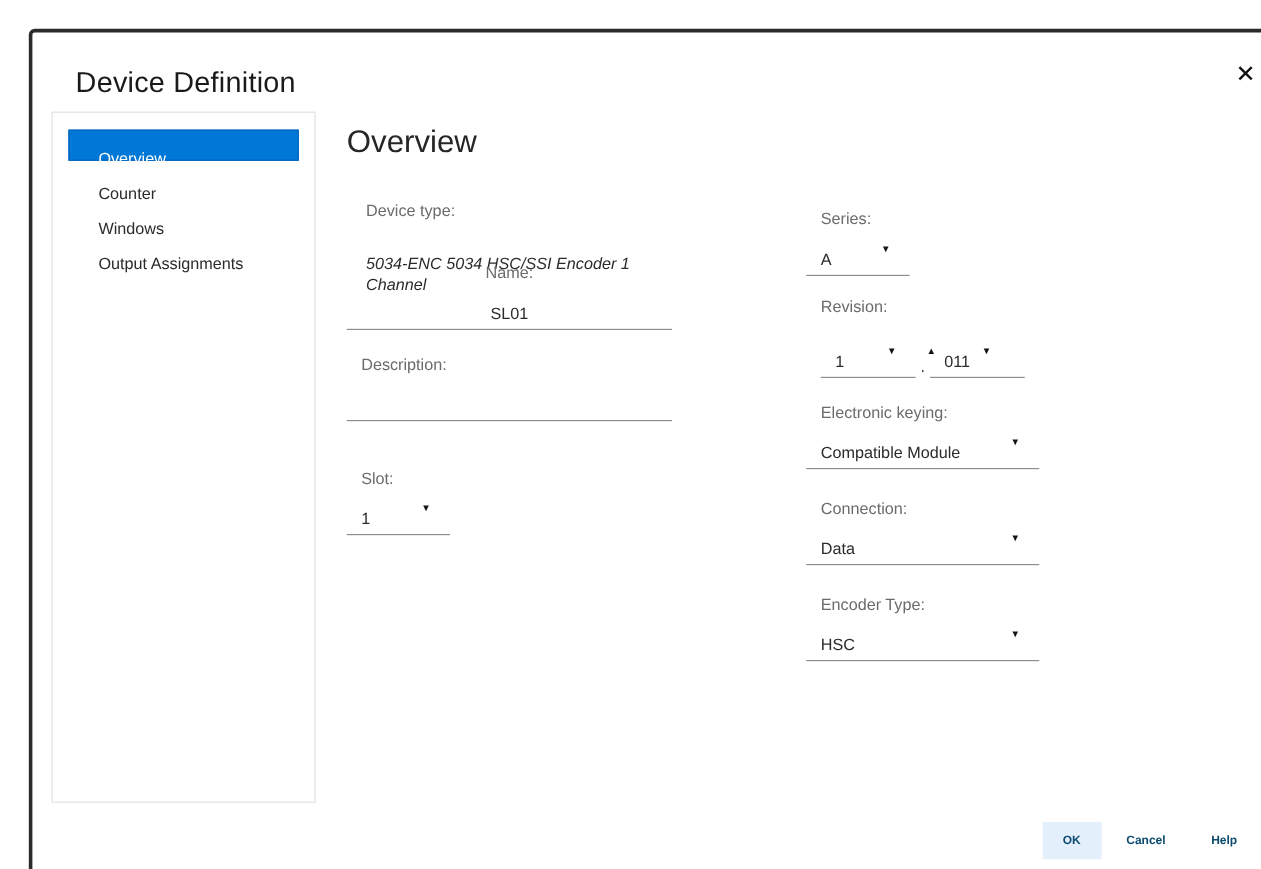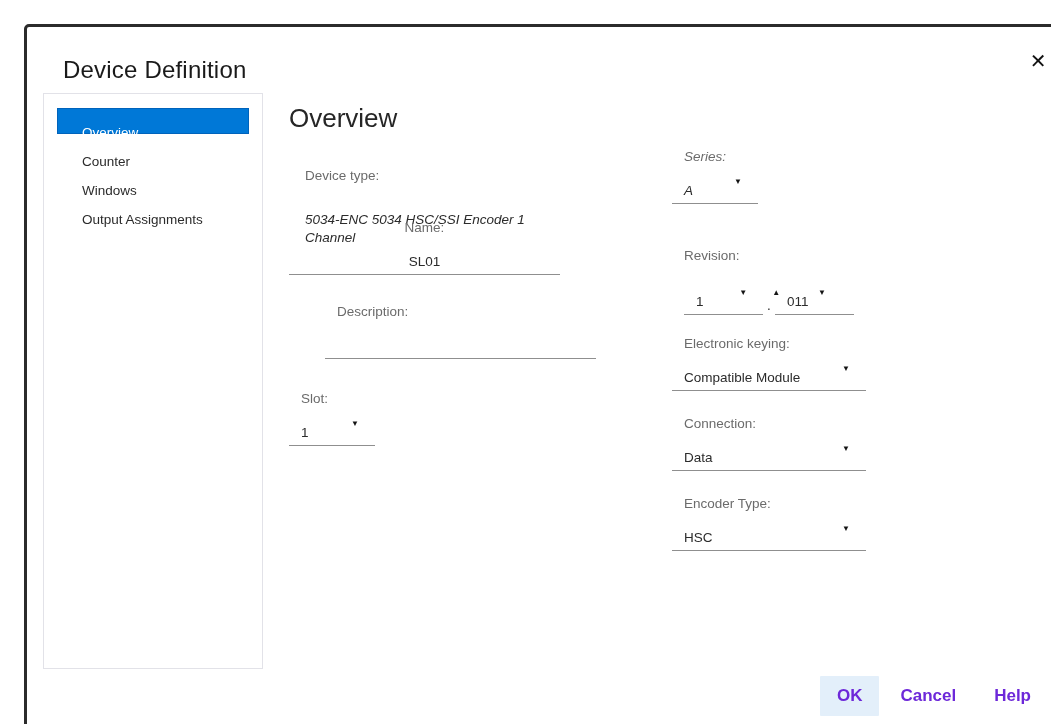--- a/index.html
+++ b/index.html
@@ -82,21 +82,21 @@
   .rev-sep { font-size: 13.5px; color: #2b2b2b; padding: 0 4px 2px 4px; }
 
   
   .footer {
     position: absolute; right: 12px; bottom: 17px;
     display: flex; align-items: center;
   }
   .btn {
     border: none; background: transparent;
     font-family: "Liberation Sans", "DejaVu Sans", sans-serif;
-    font-size: 17px; font-weight: bold; color: #6d28d9;
+    font-size: 10px; font-weight: bold; color: #0c4a6e;
     padding: 10px 17px; margin-left: 4px;
     cursor: pointer; border-radius: 1px;
   }
   .btn.primary { background: #e3effa; }
 </style>
 </head>
 <body>
 
 <div class="dialog">
 
@@ -115,34 +115,34 @@
   <div class="field" style="left:254px; top:116px; width:295px;">
     <div class="flabel">Device type:</div>
     <div class="fvalue" style="margin-top:2px;font-style:italic;">5034-ENC 5034 HSC/SSI Encoder 1 Channel</div>
   </div>
 
   <div class="field" style="left:250px; top:168px; width:295px;text-align:center;">
     <div class="flabel">Name:</div>
     <div class="uline">SL01</div>
   </div>
 
-  <div class="field" style="left:250px; top:252px; width:295px;margin-left:36px;">
+  <div class="field" style="left:250px; top:244px; width:295px;">
     <div class="flabel">Description:</div>
     <div class="uline"></div>
   </div>
 
   <div class="field" style="left:250px; top:339px; width:110px;">
     <div class="flabel">Slot:</div>
     <div class="uline">
       <span>1</span>
       <span class="dd-arrow">▼</span>
     </div>
   </div>
 
-  <div class="field" style="left:633px; top:97px; width:110px;font-style:italic;">
+  <div class="field" style="left:633px; top:123px; width:110px;">
     <div class="flabel">Series:</div>
     <div class="uline">
       <span>A</span>
       <span class="dd-arrow">▼</span>
     </div>
   </div>
 
   <div class="field" style="left:633px; top:196px; width:218px;">
     <div class="flabel">Revision:</div>
     <div class="rev-row">

